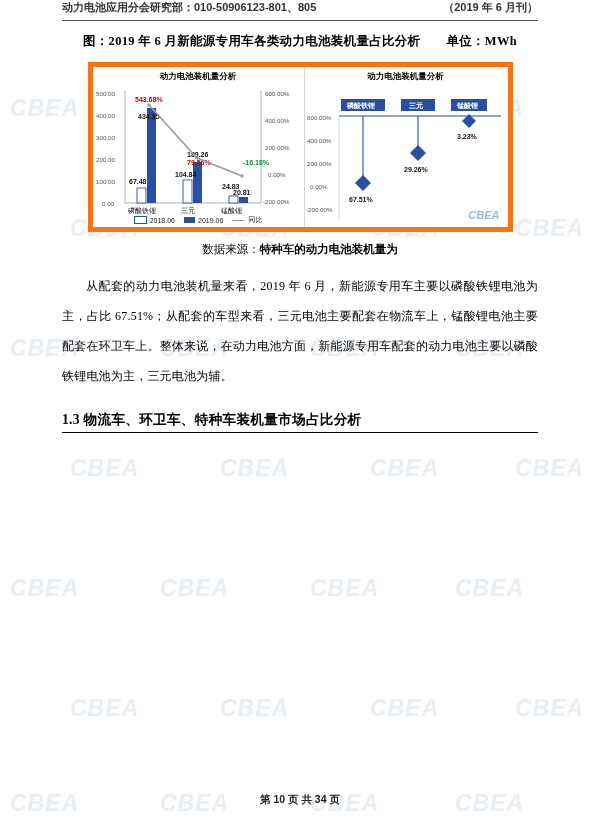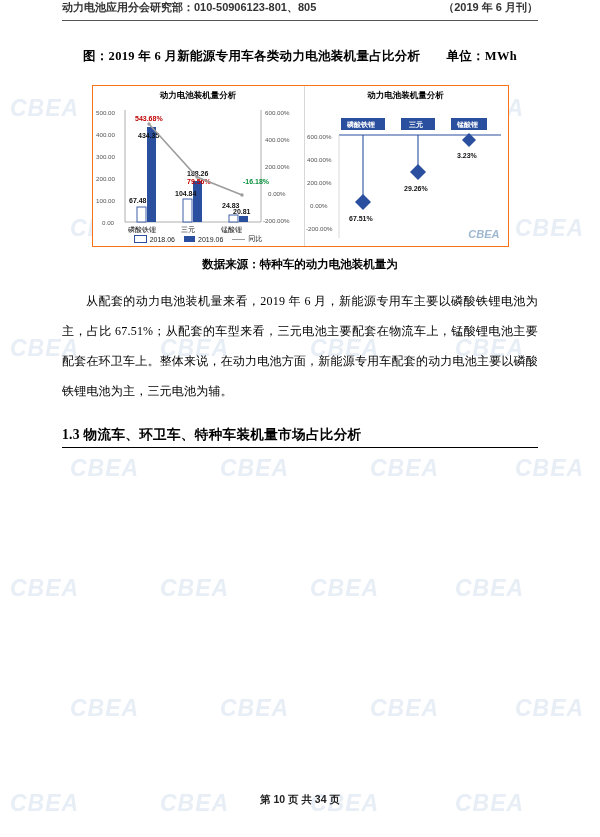--- a/index.html
+++ b/index.html
@@ -32,50 +32,50 @@
     font-size:11px; font-weight:bold; color:#333;
   }
   .header .hl { letter-spacing:0px; }
   .header .hr { color:#333; }
   .hrule { border-bottom:1.3px solid #555; margin-top:5px; }
 
   
   .fig-title {
     text-align:center;
     font-size:12.5px; font-weight:bold;
-    margin-top:27px;
+    margin-top:12px;
     letter-spacing:0.3px;
   }
   .fig-title .unit { margin-left:26px; }
 
   
   .chart-wrap {
-    margin:20px auto 0 auto;
+    margin:12px auto 0 auto;
     width:415px; height:160px;
-    border:1px solid #f97316;
+    border:5px solid #f97316;
     display:flex;
     background:#fff;
     position:relative;
   }
   .chart-half { position:relative; box-sizing:border-box; }
   .chart-left { width:212px; border-right:1px solid #d8d8d8; }
   .chart-right { width:202px; }
   .ch-title {
     text-align:center; font-size:8.5px; font-weight:bold;
     font-family:"Liberation Sans", sans-serif;
     margin-top:4px; color:#000;
   }
   .plot { position:absolute; left:0; right:0; top:16px; bottom:0; }
   svg { display:block; }
 
   
   .source {
     text-align:center; font-size:11.5px; margin-top:10px; font-weight:bold;
   }
-  .source .lbl { font-weight:bold; }
+  .source .lbl { font-weight:normal; }
 
   
   p.body {
     font-size:12px;
     line-height:30px;
     text-align:justify;
     margin:14px 0 0 0;
     text-indent:2em;
     letter-spacing:0.2px;
   }

